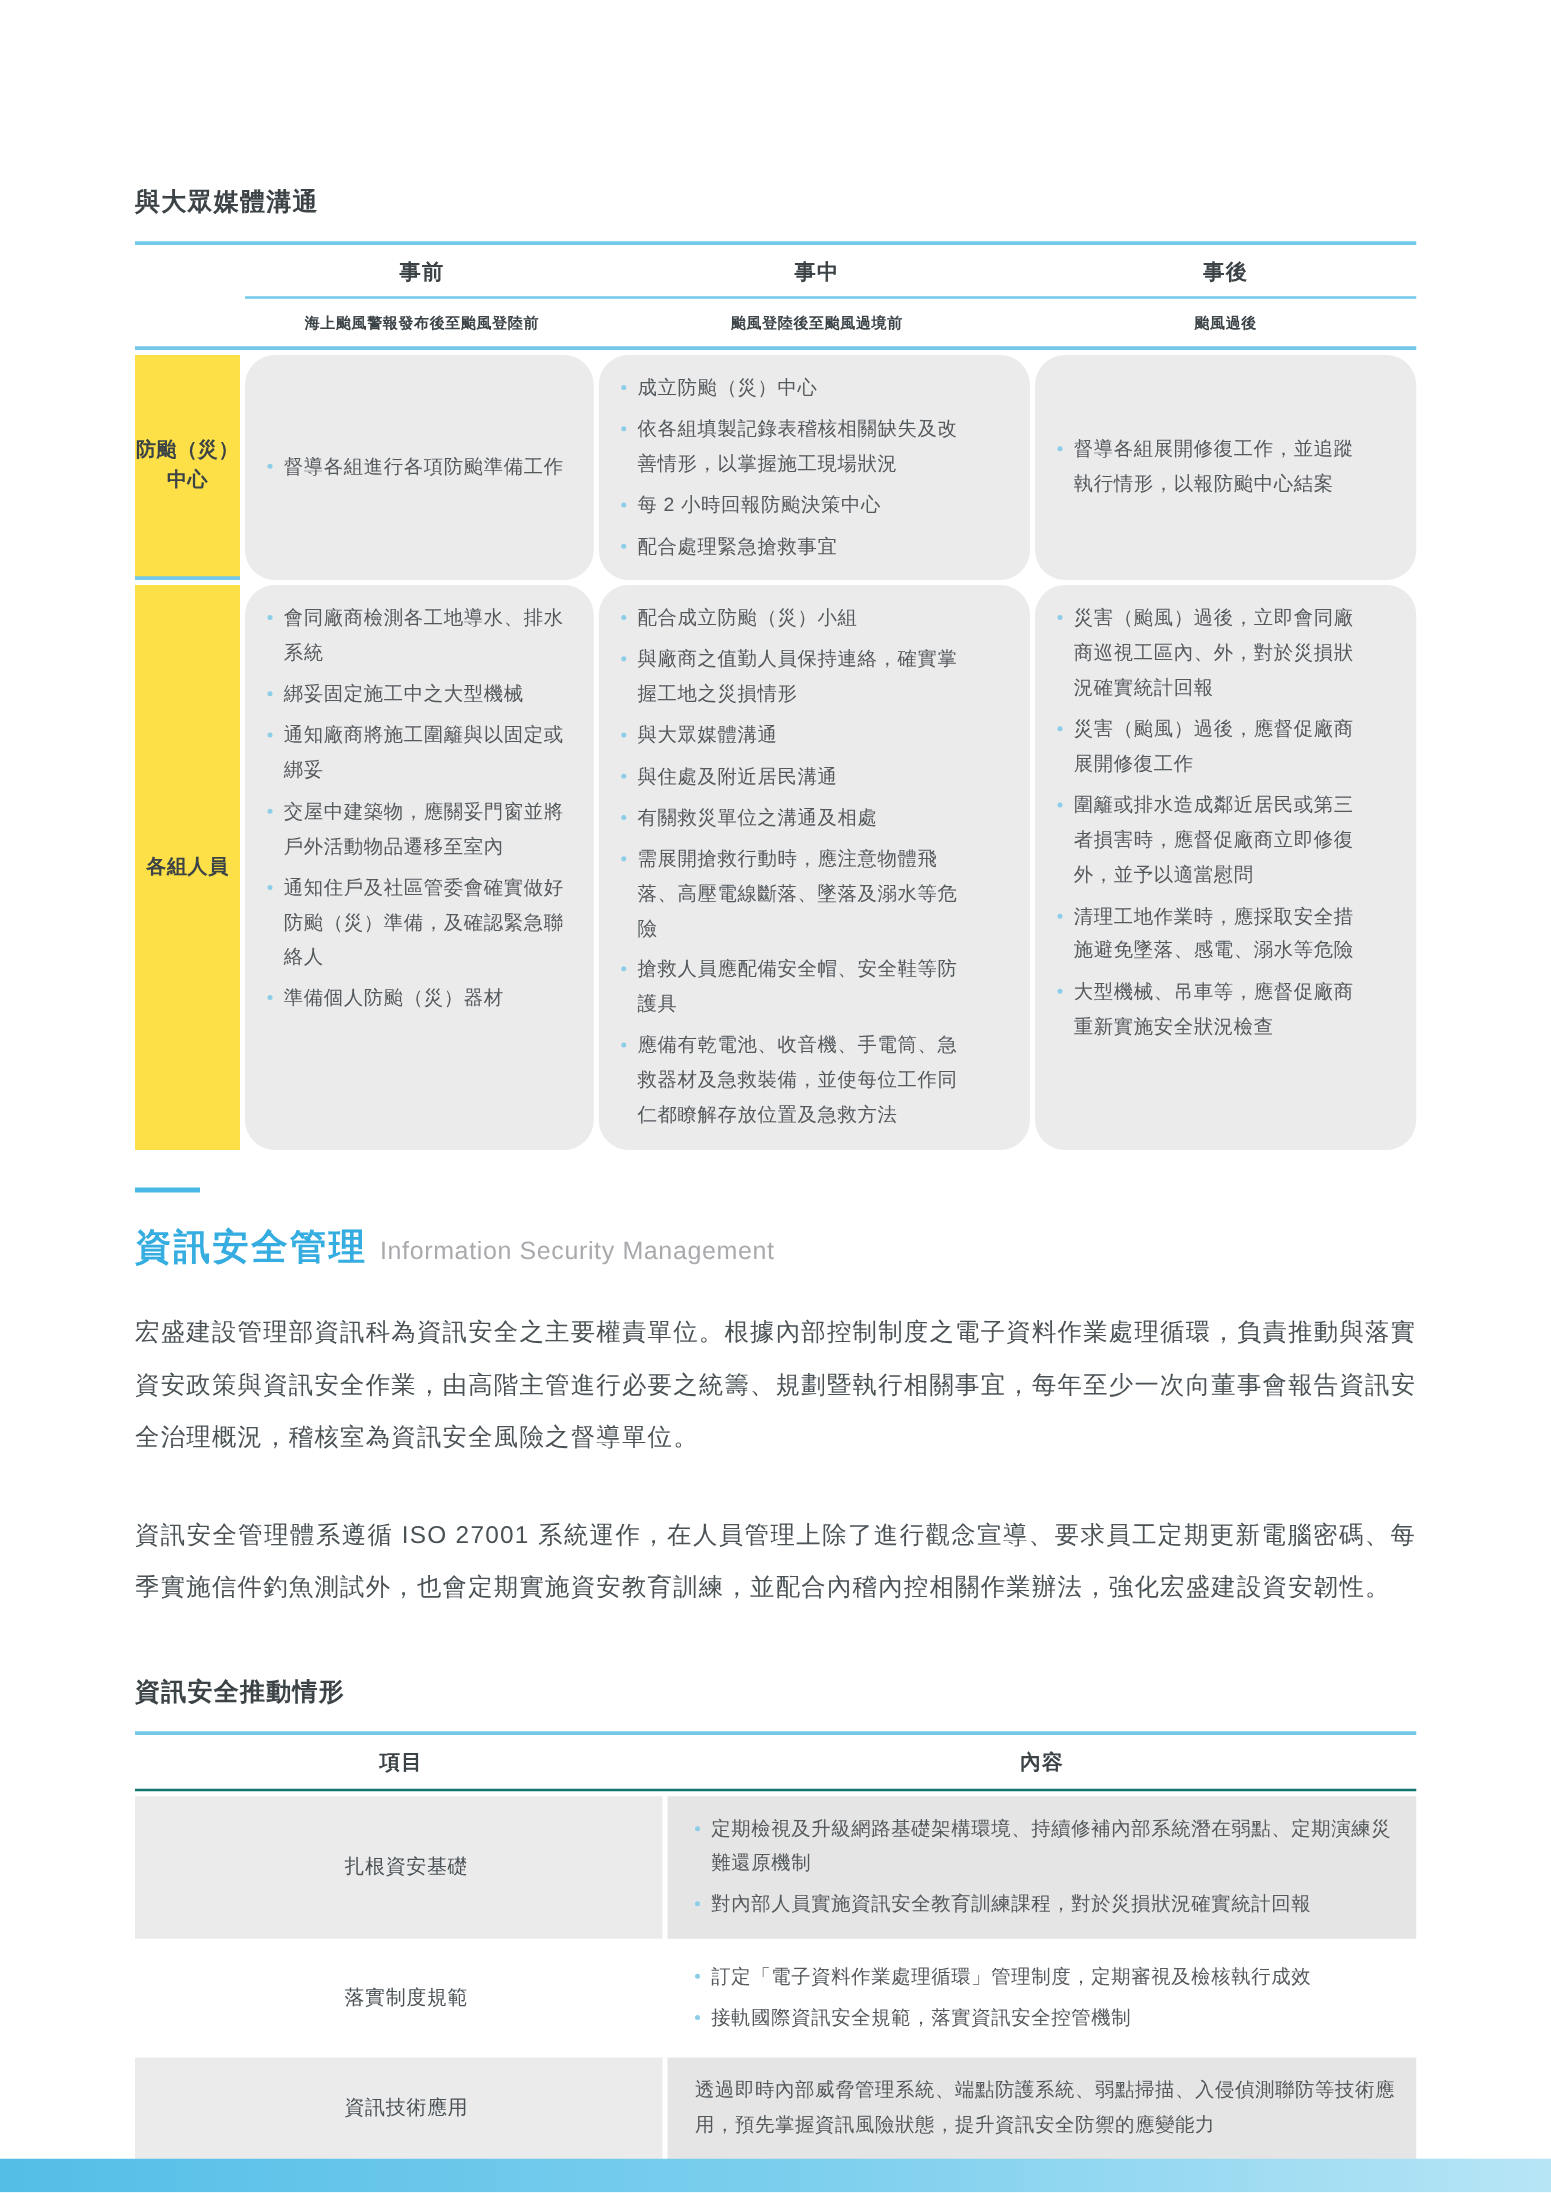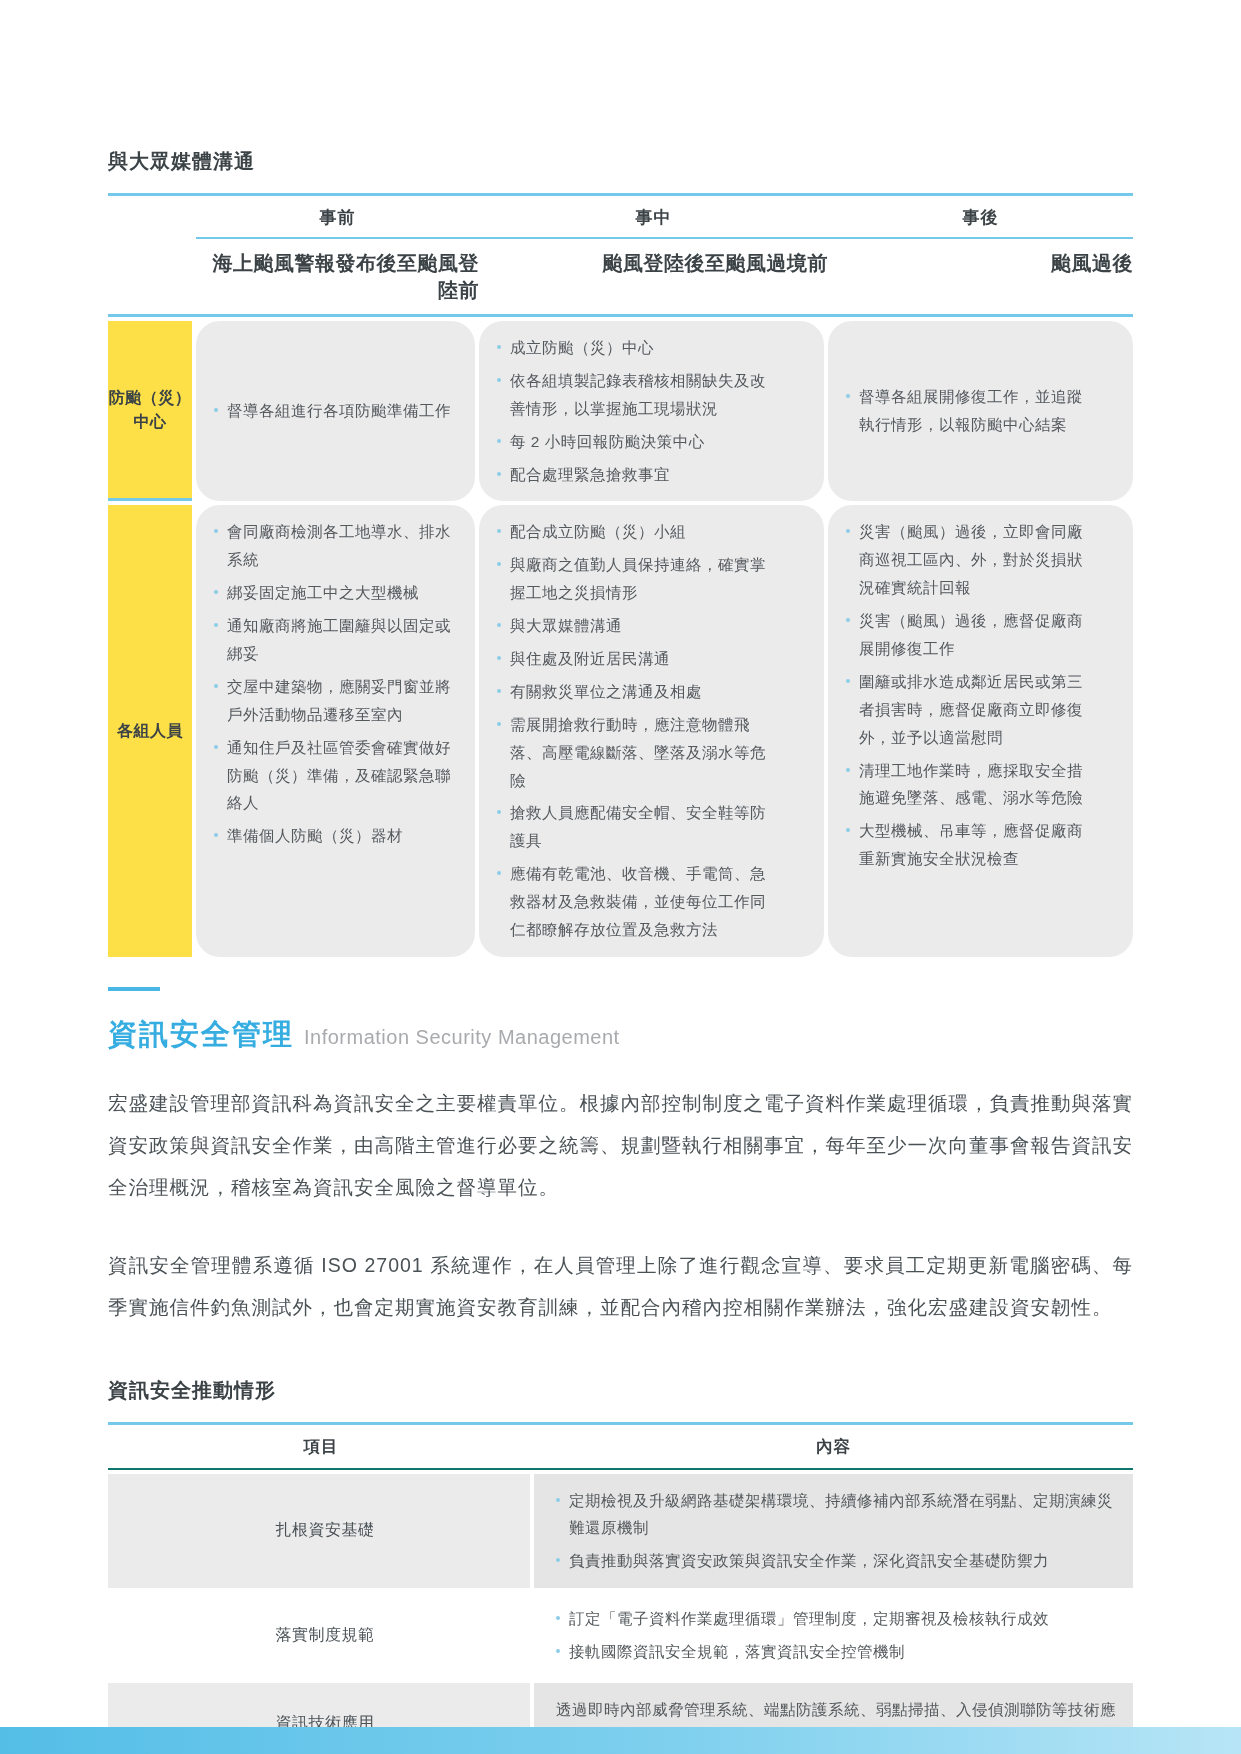--- a/index.html
+++ b/index.html
@@ -12,21 +12,21 @@
   .bullet { display:flex; align-items:flex-start; margin:0 0 5px 0; }
   .bullet:last-child { margin-bottom:0; }
   .dot { flex:0 0 auto; width:4px; height:4px; border-radius:50%; background:#8CCDE8; margin:11px 9px 0 0; }
   .bt { flex:1 1 auto; }
 
   
   .t1-hrow1 { display:grid; grid-template-columns:88px 1fr; border-top:3px solid #74C9EA; }
   .t1-phases { display:grid; grid-template-columns:283px 349px 305px; border-bottom:2px solid #74C9EA; }
   .t1-phase { text-align:center; padding:10px 0 8px 0; font-weight:bold; font-size:17px; color:#3C4347; letter-spacing:1px; }
   .t1-hrow2 { display:grid; grid-template-columns:88px 283px 349px 305px; border-bottom:3px solid #74C9EA; }
-  .t1-period { text-align:right; padding:11px 0 10px 0; font-weight:bold; font-size:20px; color:#3C4347; letter-spacing:0.5px; }
+  .t1-period { text-align:center; padding:11px 0 10px 0; font-weight:bold; font-size:12px; color:#3C4347; letter-spacing:0.5px; }
   .t1-body { display:grid; grid-template-columns:84px 279px 345px 305px; column-gap:4px; row-gap:4px; padding-top:4px; }
   .t1-cell { background:#EBEBEC; font-size:15.5px; color:#54595C; line-height:1.8; letter-spacing:0.5px; padding:13px 10px 13px 18px;border-radius:24px; }
   .t1-cell.pad-r { padding-right:46px; }
   .t1-rowhead { background:#fde047; display:flex; align-items:center; justify-content:center; text-align:center;
                 font-weight:bold; font-size:16px; color:#3C4347; line-height:1.5; letter-spacing:0.5px; }
   .t1-rowhead.rh1 { border-bottom:3px solid #74C9EA; }
   .vcenter { display:flex; flex-direction:column; justify-content:center; }
 
   
   .sec-dash { width:52px; height:4px; background:#48B7E5; margin:30px 0 24px 0; }
@@ -246,21 +246,21 @@
         <div class="t2-item">扎根資安基礎</div>
         <div class="t2-content">
 
             <div class="bullet">
               <span class="dot"></span>
               <span class="bt">定期檢視及升級網路基礎架構環境、持續修補內部系統潛在弱點、定期演練災難還原機制</span>
             </div>
 
             <div class="bullet">
               <span class="dot"></span>
-              <span class="bt">負責推動與落實資安政策與資訊安全作業，深化資訊安全基礎防禦力</span>
+              <span class="bt">對內部人員實施資訊安全教育訓練課程，對於災損狀況確實統計回報</span>
             </div>
           </div>
 
         <div class="t2-item t2-white">落實制度規範</div>
         <div class="t2-content t2-white">
 
             <div class="bullet">
               <span class="dot"></span>
               <span class="bt">訂定「電子資料作業處理循環」管理制度，定期審視及檢核執行成效</span>
             </div>

